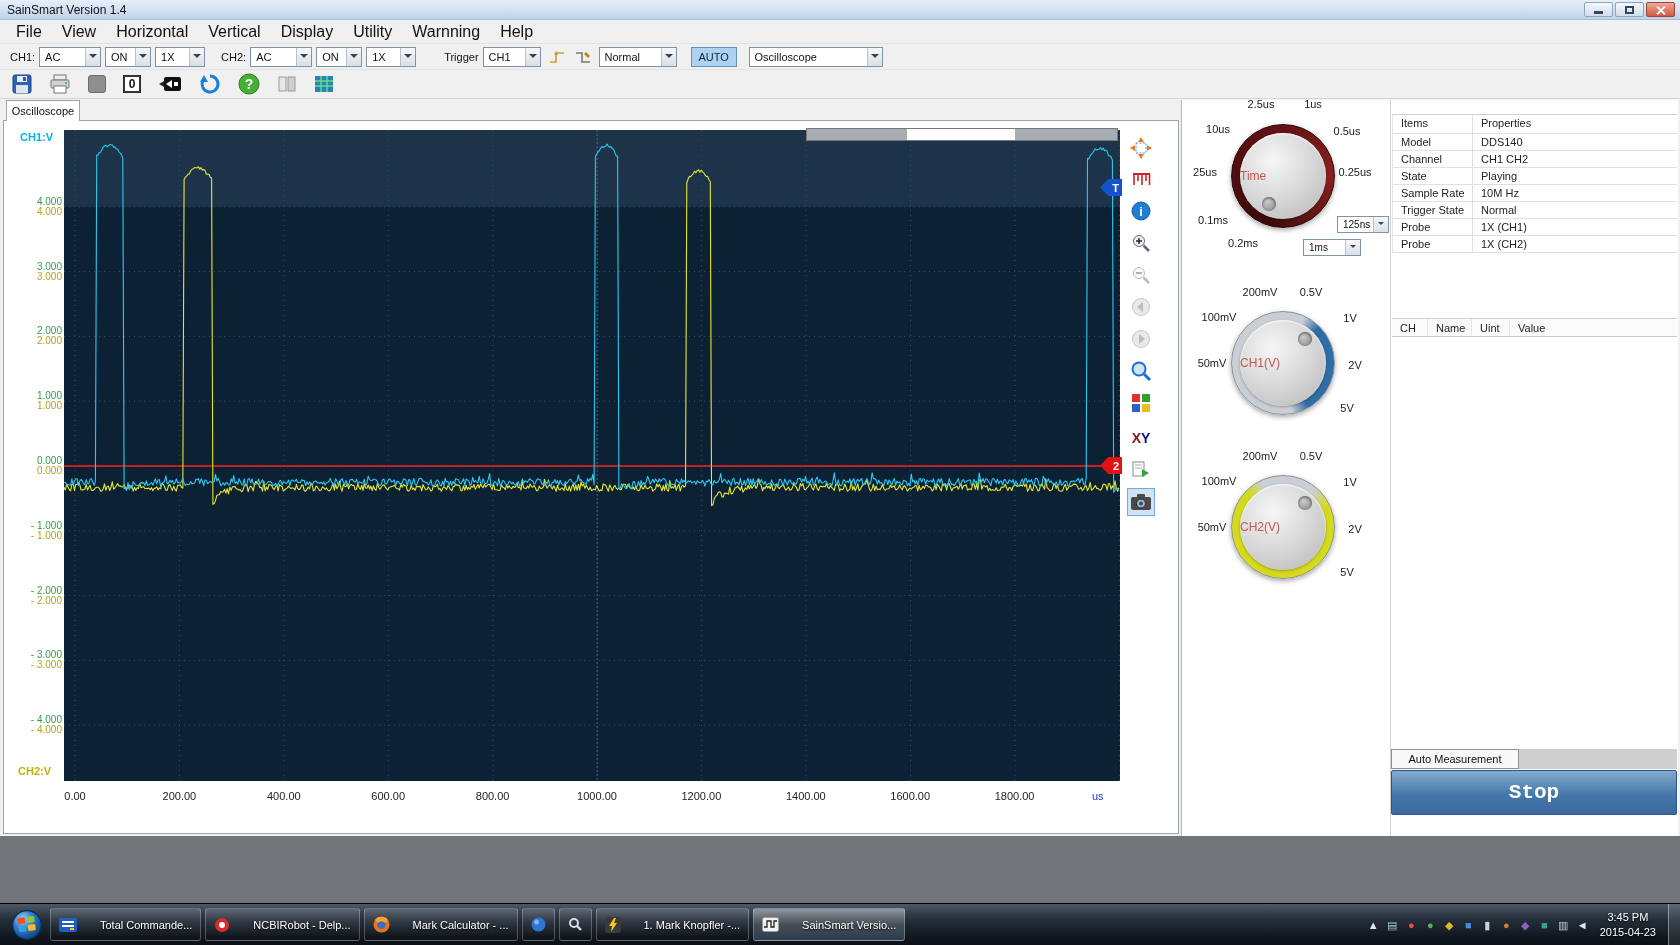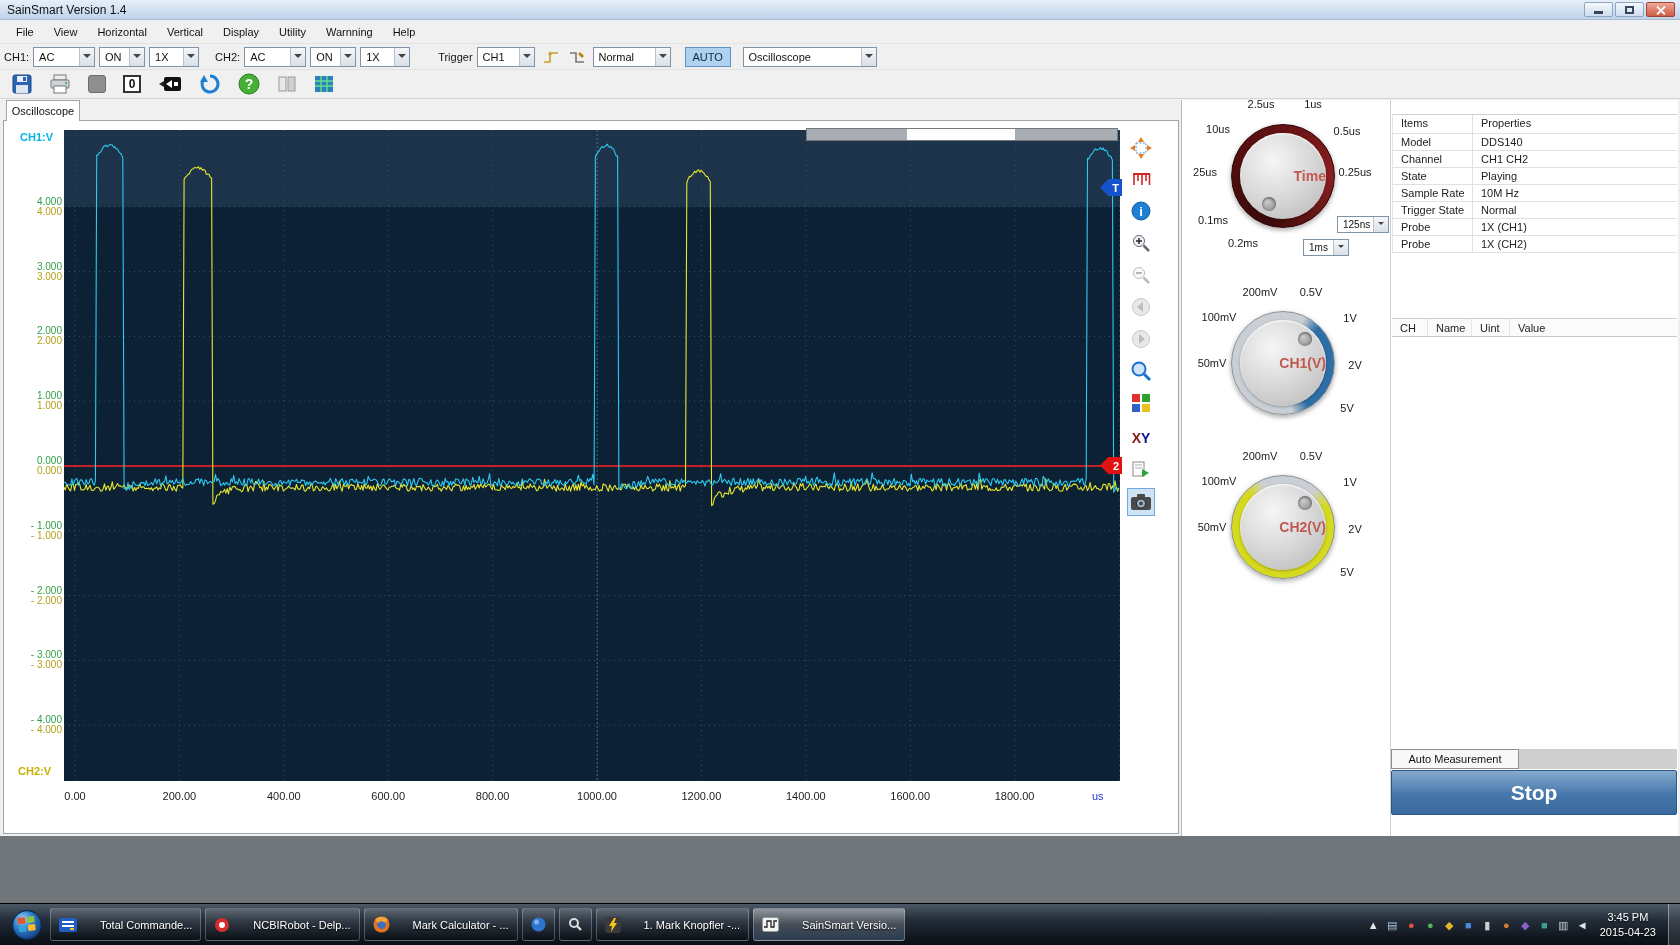--- a/index.html
+++ b/index.html
@@ -11,21 +11,21 @@
   #winbtns{position:absolute;right:5px;top:2px;display:flex;}
   .winbtn{width:29px;height:15px;border:1px solid #8fa5bd;border-radius:2px;background:linear-gradient(#f4f8fc,#cfdded);display:flex;align-items:center;justify-content:center;margin-left:2px;position:relative;}
   .winbtn.close{background:linear-gradient(#f0a898,#cf5a46);border-color:#9e4434;}
   .glyph-min{width:9px;height:3px;border-bottom:3px solid #35475c;margin-top:5px;}
   .glyph-max{width:9px;height:8px;border:2px solid #35475c;}
   .glyph-close{position:relative;width:10px;height:10px;}
   .glyph-close::before,.glyph-close::after{content:"";position:absolute;left:4px;top:0;width:2px;height:11px;background:#fff;}
   .glyph-close::before{transform:rotate(45deg);} .glyph-close::after{transform:rotate(-45deg);}
   
   #menubar{position:absolute;top:20px;left:0;width:1680px;height:24px;background:#f0f0f0;display:flex;align-items:center;padding-left:6px;border-bottom:1px solid #e3e3e3;}
-  .menu-item{padding:3px 10px;font-size:11px;color:#111;}
+  .menu-item{padding:3px 10px;font-size:16px;color:#111;}
   #toolbar1{position:absolute;top:44px;left:0;width:1680px;height:26px;background:#f0f0f0;display:flex;align-items:center;font-size:11px;color:#111;border-bottom:1px solid #e3e3e3;}
   #toolbar2{position:absolute;top:70px;left:0;width:1680px;height:29px;background:#f0f0f0;border-bottom:1px solid #d5d5d5;display:flex;align-items:center;gap:17px;padding-left:12px;}
   .tlabel{font-size:11px;}
   .combo{display:flex;align-items:center;height:20px;background:#fff;border:1px solid #7f93a8;font-size:11px;padding-left:5px;color:#111;}
   .combo .cval{white-space:nowrap;overflow:hidden;}
   .carrow{width:15px;height:18px;margin-left:auto;background:linear-gradient(#f5f7fa,#d9e0e7);border-left:1px solid #b9c2cb;display:flex;align-items:flex-start;justify-content:center;}
   .carrow::after{content:"";border:4px solid transparent;border-top-color:#444;margin-top:6px;}
   .combo.small{height:17px;font-size:10px;}
   .combo.small .carrow{height:15px;}.combo.small .carrow::after{margin-top:5px;border-width:3.5px;}
   .iconbtn{width:24px;height:22px;display:flex;align-items:center;justify-content:center;border:1px solid transparent;}
@@ -50,34 +50,34 @@
   .rt.selected{background:#cfe3f7;border:1px solid #74a9dc;}
   .xy-x{font-weight:bold;font-size:14px;color:#8a1616;} .xy-y{font-weight:bold;font-size:14px;color:#10108a;}
   
   #right-panel{position:absolute;left:1181px;top:100px;width:497px;height:736px;background:#fff;border-left:1px solid #b8b8b8;}
   #panel-divider{position:absolute;left:1390px;top:100px;width:1px;height:736px;background:#d0d0d0;}
   .knob-block{position:absolute;width:180px;height:165px;}
   .knob-ring{position:absolute;left:36px;top:30px;width:104px;height:104px;border-radius:50%;box-shadow:0 2px 5px rgba(0,0,0,.35);}
   .knob-ring.time{background:conic-gradient(#641214,#8a2020 25%,#3c0a0a 55%,#641214);border:1px solid #2a0606;}
   .knob-ring.ch1{background:conic-gradient(from 0deg,#c9cfd4 0deg 25deg,#2e6ea6 45deg 150deg,#c9cfd4 170deg 360deg);border:1px solid #8a9094;}
   .knob-ring.ch2{background:conic-gradient(from 0deg,#c9cfd4 0deg 40deg,#d6da1e 65deg 315deg,#c9cfd4 335deg 360deg);border:1px solid #8a9094;}
-  .knob-face{position:absolute;left:45px;top:39px;width:86px;height:86px;border-radius:50%;background:radial-gradient(circle at 38% 32%,#f6f6f6,#d4d4d4 55%,#b4b4b4);box-shadow:inset 0 1px 2px rgba(255,255,255,.9),0 1px 3px rgba(0,0,0,.3);display:flex;align-items:center;justify-content:flex-end;font-size:14px;font-weight:bold;color:#c05a50;}
+  .knob-face{position:absolute;left:45px;top:39px;width:86px;height:86px;border-radius:50%;background:radial-gradient(circle at 38% 32%,#f6f6f6,#d4d4d4 55%,#b4b4b4);box-shadow:inset 0 1px 2px rgba(255,255,255,.9),0 1px 3px rgba(0,0,0,.3);display:flex;align-items:center;justify-content:flex-start;font-size:12px;font-weight:normal;color:#c05a50;}
   .knob-dimple{position:absolute;width:14px;height:14px;border-radius:50%;background:radial-gradient(circle at 35% 30%,#cfcfcf,#868686);box-shadow:inset 0 1px 3px rgba(0,0,0,.55);}
   .knob-tick{position:absolute;transform:translate(-50%,-50%);font-size:11px;color:#1a1a1a;white-space:nowrap;}
   
   #prop-table{position:absolute;left:1392px;top:114px;width:285px;font-size:11px;color:#222;border-top:1px solid #d0d0d0;border-left:1px solid #e4e4e4;}
   .prop-row{display:flex;height:17px;border-bottom:1px solid #e0e0e0;background:#fff;}
   .prop-row.hdr{height:19px;}
   .prop-cell{padding-top:2px;padding-left:8px;border-right:1px solid #e0e0e0;overflow:hidden;white-space:nowrap;}
   .prop-cell.k{width:80px;} .prop-cell.v{flex:1;border-right:none;}
   #measure-header{position:absolute;left:1392px;top:318px;width:285px;height:19px;display:flex;font-size:11px;color:#222;border-top:1px solid #d0d0d0;border-bottom:1px solid #c8c8c8;background:#fbfbfb;}
   .mh-cell{padding-top:3px;padding-left:8px;border-right:1px solid #e6e6e6;}
   #automeasure-strip{position:absolute;left:1391px;top:749px;width:286px;height:20px;background:#cfcfcf;display:flex;}
   #automeasure-tab{width:128px;height:20px;background:#f8f8f8;border:1px solid #909090;font-size:11px;display:flex;align-items:center;justify-content:center;color:#111;}
-  #stop-btn{position:absolute;left:1391px;top:770px;width:286px;height:45px;background:linear-gradient(#86abce,#4577ab 55%,#3b6a9d);border:1px solid #2c568a;border-radius:2px;color:#fff;font-size:21px;font-weight:bold;display:flex;align-items:center;justify-content:center;}
+  #stop-btn{position:absolute;left:1391px;top:770px;width:286px;height:45px;background:linear-gradient(#86abce,#4577ab 55%,#3b6a9d);border:1px solid #2c568a;border-radius:2px;color:#fff;font-size:21px;font-weight:bold;display:flex;align-items:center;justify-content:center;font-family:Liberation Mono, monospace;}
   
   #taskbar{position:absolute;left:0;top:903px;width:1680px;height:42px;background:linear-gradient(#4c5866,#242e3a 38%,#11171f 80%,#0b1016);border-top:1px solid #000;display:flex;align-items:center;z-index:10;}
   #start-orb{width:38px;height:38px;margin-left:8px;display:flex;align-items:center;justify-content:center;}
   .tb-item{height:33px;margin-left:4px;border:1px solid rgba(255,255,255,.25);border-radius:3px;background:linear-gradient(rgba(255,255,255,.16),rgba(255,255,255,.05) 50%,rgba(0,0,0,.14));display:flex;align-items:center;gap:23px;padding:0 8px;color:#fff;font-size:11px;}
   .tb-item.active{background:linear-gradient(rgba(255,255,255,.42),rgba(255,255,255,.18) 50%,rgba(110,160,210,.30));}
   .tb-label{max-width:116px;overflow:hidden;white-space:nowrap;text-overflow:ellipsis;text-shadow:0 1px 2px #000;}
   .tb-icon{display:flex;align-items:center;}
   #tb-spacer{flex:1;}
   #tray{display:flex;align-items:center;gap:4px;margin-right:10px;}
   .tray-ic{width:15px;text-align:center;font-size:11px;line-height:16px;}
@@ -110,21 +110,21 @@
         <div class="menu-item">View</div>
         <div class="menu-item">Horizontal</div>
         <div class="menu-item">Vertical</div>
         <div class="menu-item">Display</div>
         <div class="menu-item">Utility</div>
         <div class="menu-item">Warnning</div>
         <div class="menu-item">Help</div>
       </div>
 
     <div id="toolbar1">
-      <span class="tlabel" style="margin-left:4px">CH1:</span>
+      <span class="tlabel" style="margin-left:10px">CH1:</span>
       <div class="combo" style="width:62px;margin-left:4px">
           <span class="cval">AC</span>
           <span class="carrow"></span>
         </div>
       <div class="combo" style="width:46px;margin-left:4px">
           <span class="cval">ON</span>
           <span class="carrow"></span>
         </div>
       <div class="combo" style="width:50px;margin-left:4px">
           <span class="cval">1X</span>
@@ -368,21 +368,21 @@
         <div class="knob-tick" style="left: 152px; top: 37px;">0.5us</div>
         <div class="knob-tick" style="left: 10px; top: 78px;">25us</div>
         <div class="knob-tick" style="left: 160px; top: 78px;">0.25us</div>
         <div class="knob-tick" style="left: 18px; top: 126px;">0.1ms</div>
         <div class="knob-tick" style="left: 48px; top: 149px;">0.2ms</div>
       </div>
     <div class="combo small" style="position:absolute;left:1337px;top:216px;width:52px;z-index:2">
         <span class="cval">125ns</span>
         <span class="carrow"></span>
       </div>
-    <div class="combo small" style="position:absolute;left:1303px;top:239px;width:46px;z-index:2">
+    <div class="combo small" style="position:absolute;left:1303px;top:239px;width:58px;z-index:2">
         <span class="cval">1ms</span>
         <span class="carrow"></span>
       </div>
 
     <div id="ch1-block" class="knob-block" style="left:1195px;top:281px">
       <div class="knob-ring ch1"></div>
       <div class="knob-face">
           <span>CH1(V)</span>
         </div>
       <div class="knob-dimple" style="left:103px;top:51px"></div>

